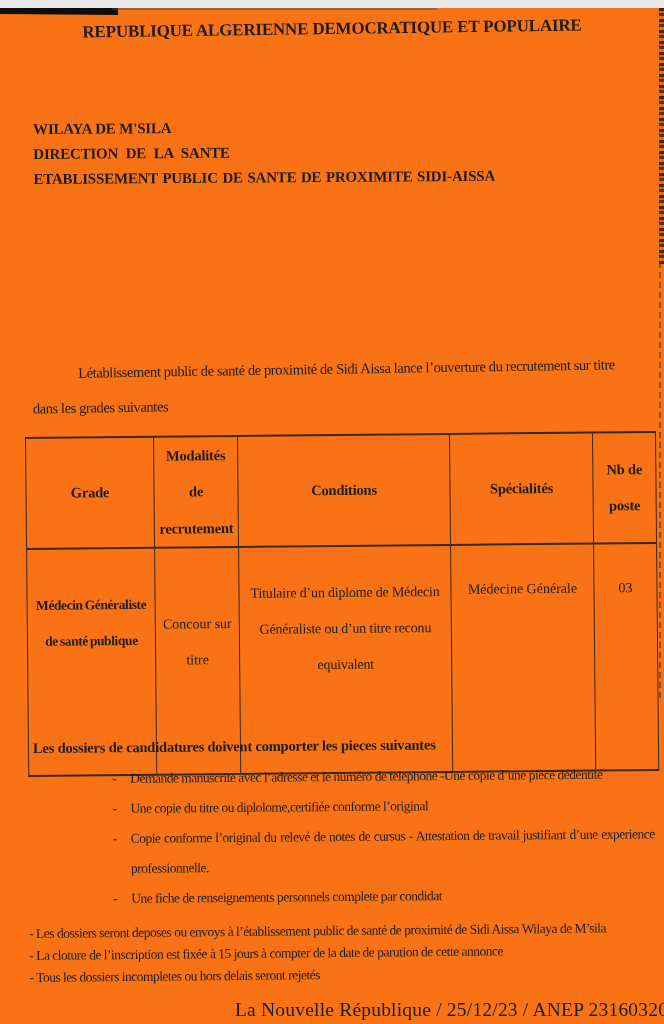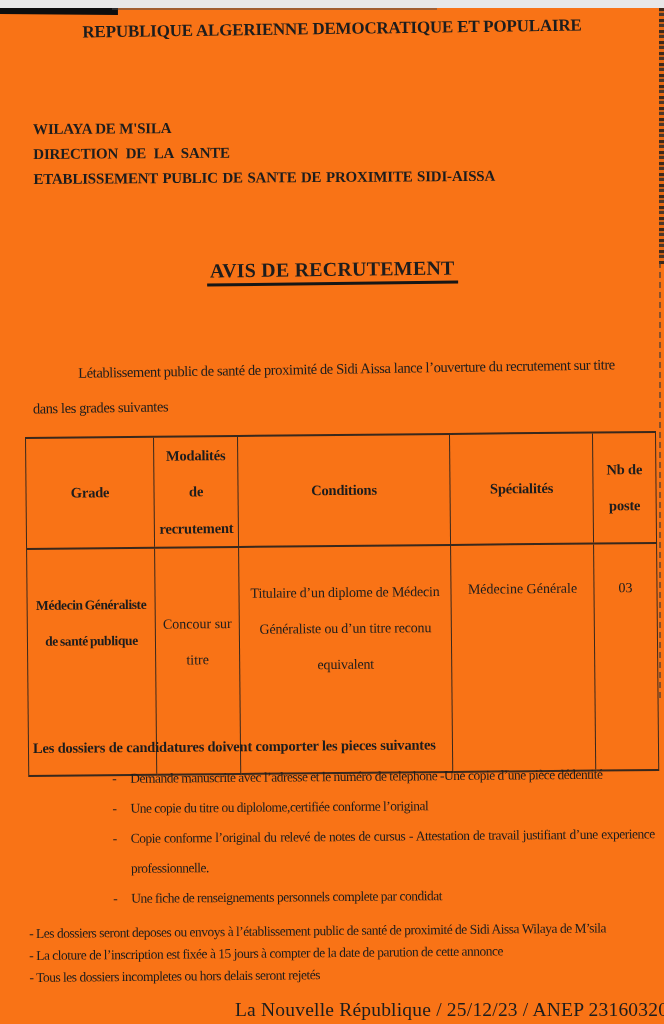--- a/index.html
+++ b/index.html
@@ -147,23 +147,20 @@
   <div class="artifact-right-line"></div>
 
   <div class="country-header">REPUBLIQUE ALGERIENNE DEMOCRATIQUE ET POPULAIRE</div>
 
   <div class="org-block">
     <div class="org-line">WILAYA DE M'SILA</div>
     <div class="org-line">DIRECTION DE LA SANTE</div>
     <div class="org-line">ETABLISSEMENT PUBLIC DE SANTE DE PROXIMITE SIDI-AISSA</div>
   </div>
 
-  <div class="title-wrap">
-    <span class="doc-title">AVIS DE RECRUTEMENT</span>
-  </div>
 
   <div class="intro">
     <span class="intro-line1">Létablissement public de santé de proximité de Sidi Aissa lance l’ouverture du recrutement sur titre</span>
     <span class="intro-line2">dans les grades suivantes</span>
   </div>
 
   <table class="recruit-table">
     <colgroup>
       <col class="c-grade">
         <col class="c-modalites">

